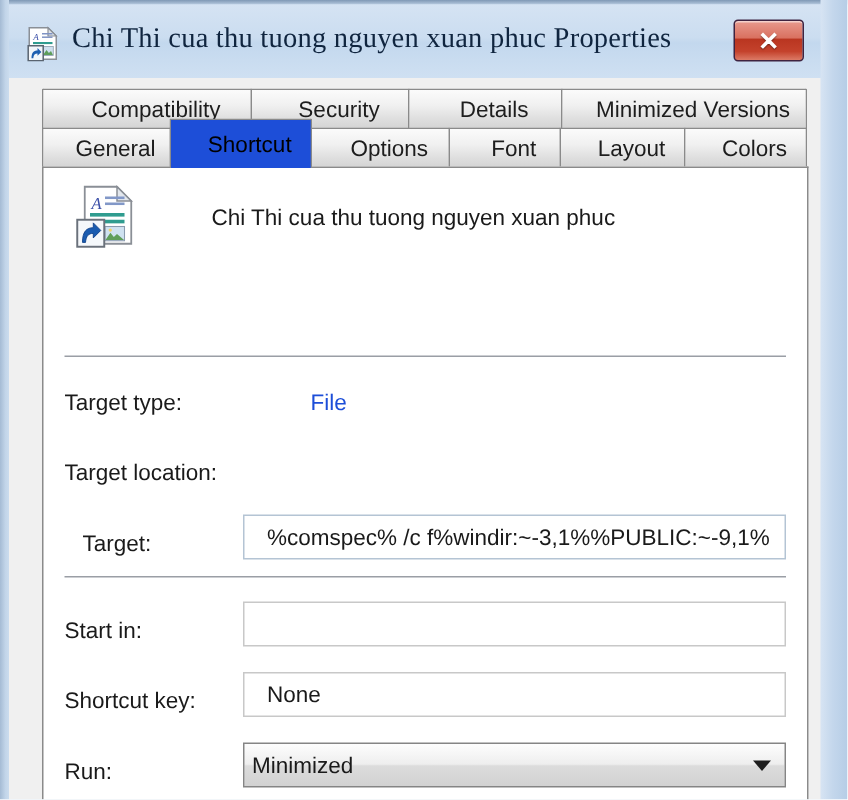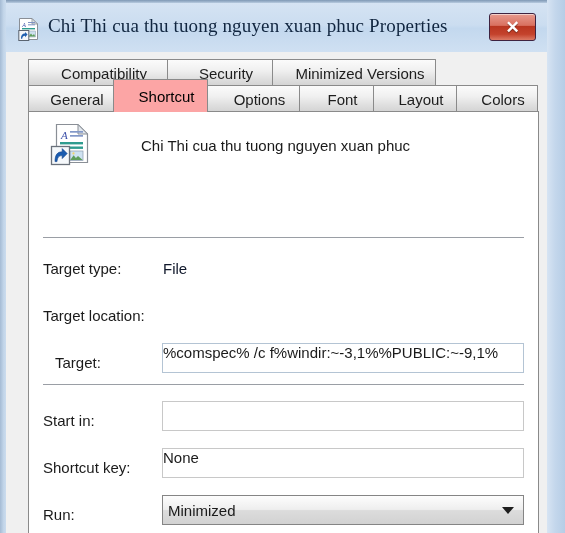--- a/index.html
+++ b/index.html
@@ -123,21 +123,21 @@
     font-size: 15px;
     color: #1d1d1d;
     box-sizing: border-box;
     margin-right: -1px;
     cursor: pointer;
     font-family: "Liberation Sans", sans-serif;
     border-radius: 1px 1px 0 0;
     padding-left: 12px;
   }
   .tab.active {
-    background: #fca5a5;
+    background: #1d4ed8;
     border-color: #8a8a8a;
     height: 33px;
     margin-top: -6px;
     z-index: 5;
     color: #000000;
     justify-content: center;
   }
 
   
   .tabpage {
@@ -180,33 +180,35 @@
   .field-label {
     position: absolute;
     font-size: 15px;
     color: #1a1a1a;
     white-space: nowrap;
     font-family: "Liberation Sans", sans-serif;
   }
   .field-value-static {
     position: absolute;
     font-size: 15px;
-    color: #0f172a;
-    white-space: nowrap;
-    font-family: "Liberation Sans", sans-serif;
+    color: #1d4ed8;
+    white-space: nowrap;
+    font-family: "Liberation Sans", sans-serif;
+    margin-left: 44px;
   }
   .textbox {
     position: absolute;
     box-sizing: border-box;
     background: #ffffff;
     border: 1px solid #b4c4d4;
     font-size: 15px;
     color: #1a1a1a;
-    padding: 0 0;
-    display: flex;
+    padding: 0 15px;
+    display: flex;
+    align-items: center;
     white-space: nowrap;
     overflow: hidden;
     font-family: "Liberation Sans", sans-serif;
     cursor: text;
   }
   .textbox.plain { border-color: #c8c8c8; }
 
   .combobox {
     position: absolute;
     box-sizing: border-box;
@@ -266,20 +268,23 @@
   <div class="dialog-body">
 
     <div class="tabstrip">
 
       <div class="tab-row row1">
         <div class="tab" style="width:140px">
           <span>Compatibility</span>
         </div>
         <div class="tab" style="width:106px">
           <span>Security</span>
+        </div>
+        <div class="tab" style="width:103px">
+          <span>Details</span>
         </div>
         <div class="tab" style="width:164px">
           <span>Minimized Versions</span>
         </div>
       </div>
 
       <div class="tab-row row2">
         <div class="tab" style="width:86px">
           <span>General</span>
         </div>

